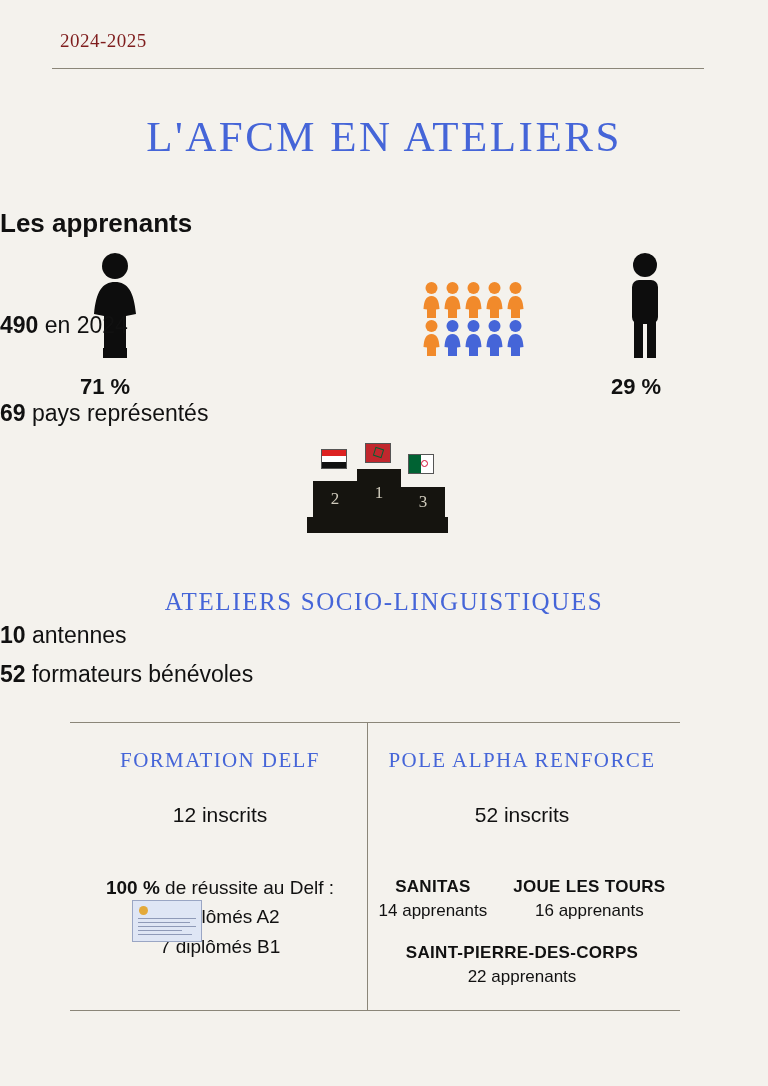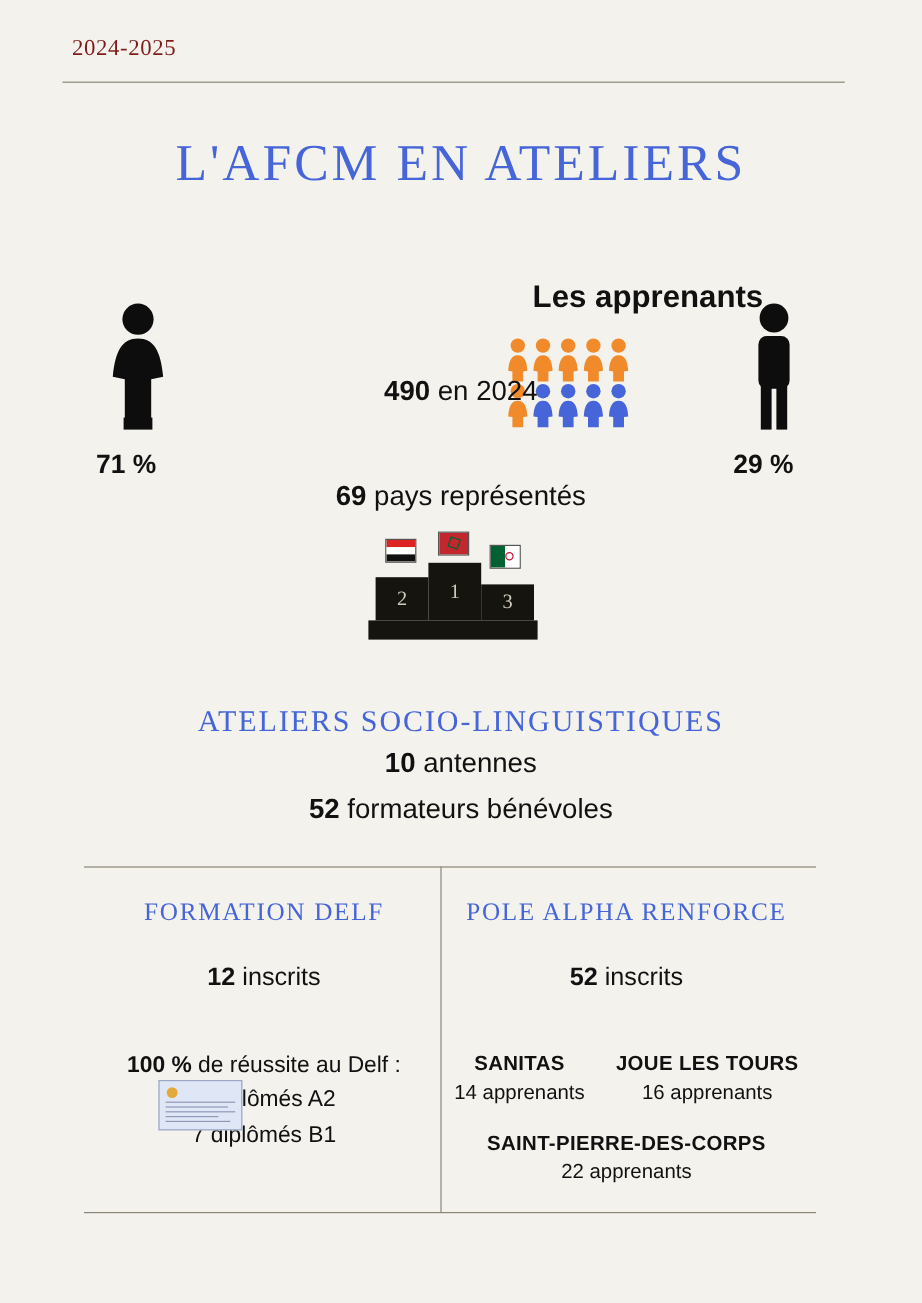--- a/index.html
+++ b/index.html
@@ -50,32 +50,31 @@
     font-family: "Liberation Serif", serif;
     font-size: 43px;
     letter-spacing: 2.5px;
     color: #4565d8;
   }
 
   
   .section-apprenants {
     position: absolute;
     left: 0;
-    top: 232px;
+    top: 208px;
     width: 636px;
-    text-align: right;
+    text-align: left;
     font-size: 26px;
     font-weight: bold;
     color: #111;
   }
 
   .stat-line {
     position: absolute;
     width: 768px;
-    text-align: center;
     font-size: 23px;
     color: #111;
   }
   .stat-line b { font-weight: bold; }
   .line-490 { top: 312px; }
   .line-69 { top: 400px; }
 
   
   .fig-female {
     position: absolute;
@@ -201,21 +200,21 @@
   .col-title {
     font-family: "Liberation Serif", serif;
     font-size: 21px;
     letter-spacing: 1.4px;
     color: #4565d8;
   }
   .col-stat {
     margin-top: 30px;
     font-size: 21px;
   }
-  .col-stat b { font-weight: bold; margin-top: 42px; }
+  .col-stat b { font-weight: normal; margin-top: 42px; }
 
   .delf-result {
     margin-top: 46px;
     font-size: 19px;
     line-height: 1.55;
   }
   .delf-result b { font-weight: bold; }
 
   .cert-thumb {
     position: absolute;

